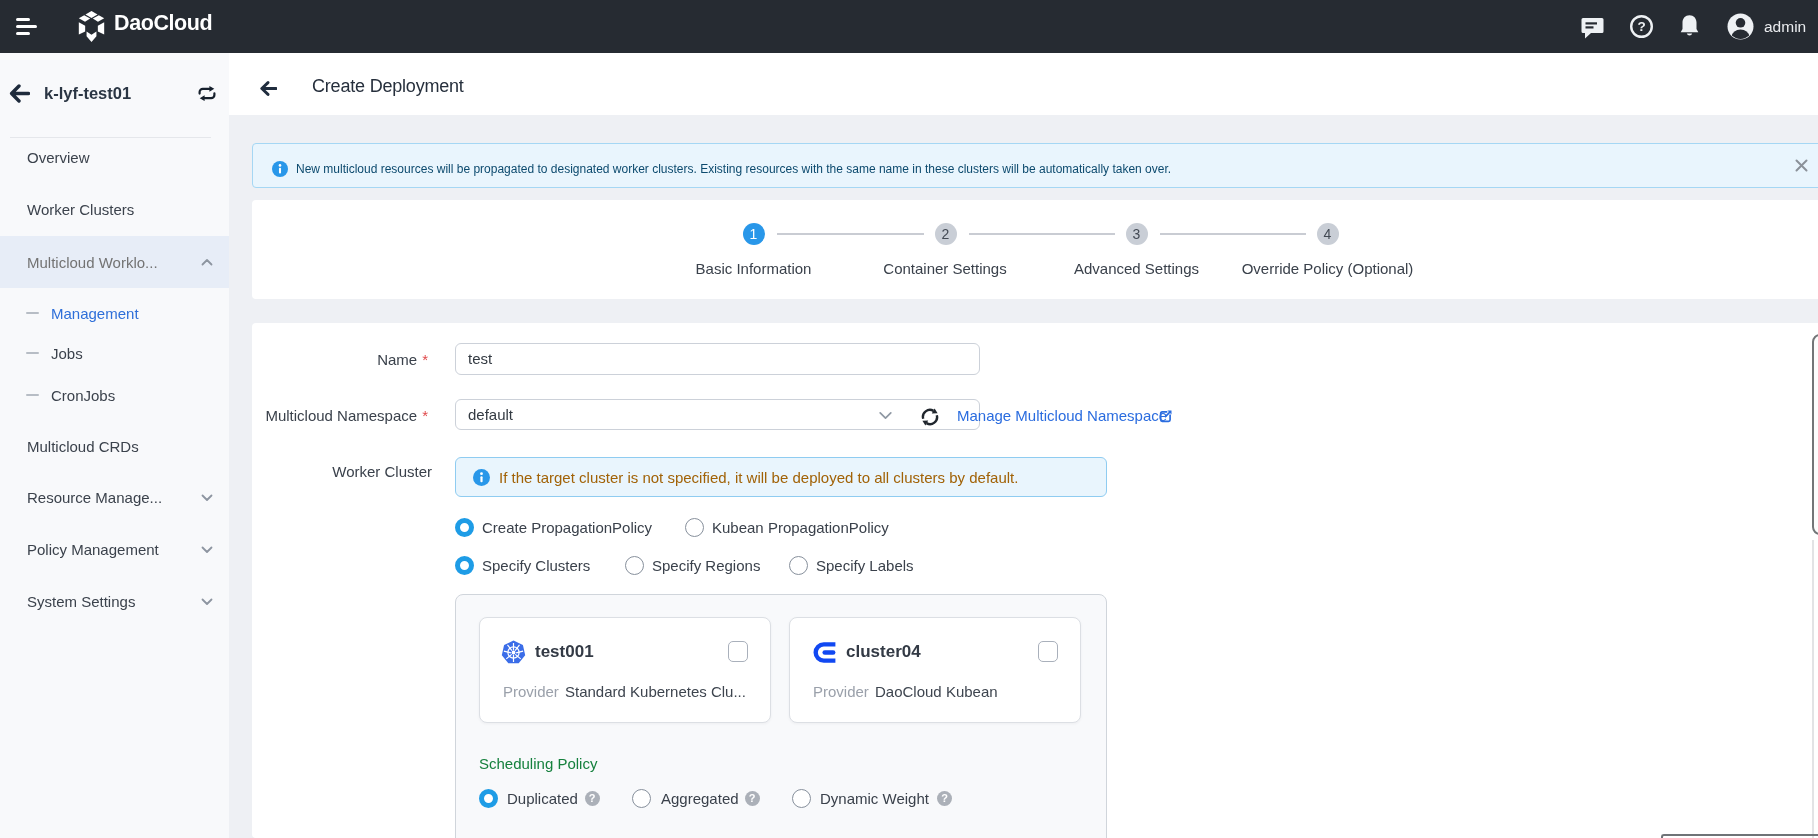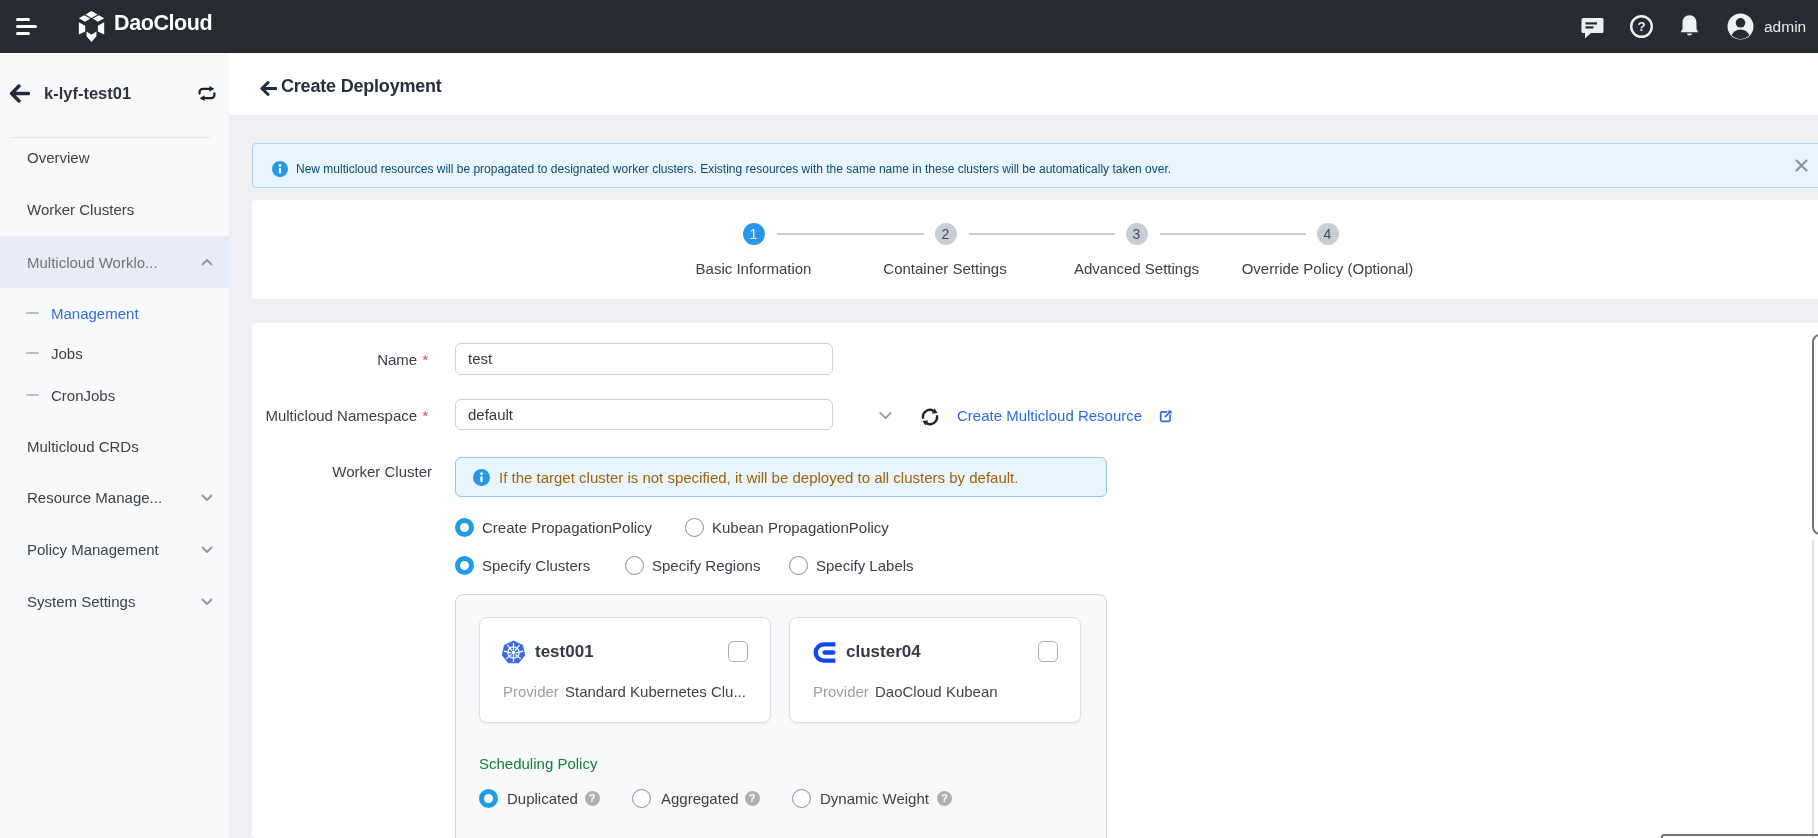--- a/index.html
+++ b/index.html
@@ -18,21 +18,21 @@
 #alert { position:absolute; left:252px; top:143px; width:1580px; height:45px; background:#e9f5fd; border:1px solid #a5d7f4; border-radius:4px; }
 #stepper { position:absolute; left:252px; top:200px; width:1566px; height:99px; background:#fff; border-radius:4px 0 0 4px; }
 #formcard { position:absolute; left:252px; top:323px; width:1566px; height:515px; background:#fff; border-radius:4px 0 0 4px; }
 .circle { position:absolute; width:22px; height:22px; border-radius:50%; text-align:center; line-height:22px; font-size:14px; }
 .c-on { background:#2997e9; color:#fff; }
 .c-off { background:#c9ced6; color:#434a54; }
 .sline { position:absolute; height:2px; background:#c9ccd3; top:232.5px; }
 .slabel { position:absolute; width:260px; text-align:center; font-size:15px; color:#3a414b; top:260px; }
 .flabel { position:absolute; font-size:15px; color:#3a414b; text-align:right; width:200px; }
 .req:after { content:"*"; color:#e0484a; margin-left:5px; }
-.input { position:absolute; left:455px; width:378px; height:32px; border:1px solid #ccd1d9; border-radius:6px; background:#fff; font-size:15px; color:#333a42; line-height:30px; padding-left:12px; }
+.input { position:absolute; left:455px; width:525px; height:32px; border:1px solid #ccd1d9; border-radius:6px; background:#fff; font-size:15px; color:#333a42; line-height:30px; padding-left:12px; }
 .radio { position:absolute; width:19px; height:19px; border-radius:50%; background:#fff; }
 .r-on { border:5.5px solid #1e9ce6; }
 .r-off { border:1.6px solid #87909c; }
 .rlabel { position:absolute; font-size:15px; color:#3a414b; white-space:nowrap; }
 .qmark { position:absolute; width:15px; height:15px; border-radius:50%; background:#abb0b8; color:#fff; font-size:11px; font-weight:bold; text-align:center; line-height:15px; }
 .card { position:absolute; top:617px; width:292px; height:106px; background:#fff; border:1px solid #dcdfe4; border-radius:8px; box-shadow:0 1px 3px rgba(30,40,60,.05); }
 .cbox { position:absolute; top:641px; width:20px; height:21px; border:1.5px solid #a9b0bb; border-radius:5px; background:#fff; }
 .ctitle { position:absolute; top:642px; font-size:17px; font-weight:bold; color:#333a45; }
 .prov { position:absolute; top:683px; font-size:15px; }
 .gray { color:#9aa0aa; }
@@ -126,21 +126,21 @@
   <div class="menu-item" style="top:540px">System Settings</div>
   <svg class="caret" style="top:544.5px" width="12" height="8" viewBox="0 0 12 8">
       <polyline points="1.5,1.5 6,6 10.5,1.5" fill="none" stroke="#8d95a0" stroke-width="1.8" stroke-linecap="round" stroke-linejoin="round"></polyline>
     </svg>
 </div>
 
 <div id="header"></div>
 <svg class="abs" style="left:260px;top:80.5px" width="17" height="15" viewBox="0 0 17 15">
   <path d="M8 1.6 L1.8 7.5 L8 13.4 M2.4 7.5 H16" fill="none" stroke="#202d3e" stroke-width="2.9" stroke-linecap="round" stroke-linejoin="round"></path>
 </svg>
-<div class="abs" style="left:281px;top:76px;font-size:18px;font-weight:bold;color:#262f3c;letter-spacing:-0.2px">Create Deployment</div>
+<div class="abs" style="left:312px;top:76px;font-size:18px;font-weight:normal;color:#262f3c;letter-spacing:-0.2px">Create Deployment</div>
 
 <div id="alert"></div>
 <svg class="abs" style="left:271.5px;top:161px" width="16" height="16" viewBox="0 0 17 17">
   <circle cx="8.5" cy="8.5" r="8.5" fill="#2997e9"></circle>
   <circle cx="8.5" cy="4.7" r="1.4" fill="#fff"></circle>
   <rect x="7.4" y="7.2" width="2.2" height="6" rx="1" fill="#fff"></rect>
 </svg>
 <div class="abs" style="left:296px;top:161.5px;font-size:12px;color:#0c4a6e">New multicloud resources will be propagated to designated worker clusters. Existing resources with the same name in these clusters will be automatically taken over.</div>
 <svg class="abs" style="left:1795px;top:159px" width="13" height="13" viewBox="0 0 13 13">
   <path d="M1.5 1.5 L11.5 11.5 M11.5 1.5 L1.5 11.5" stroke="#8b9199" stroke-width="2" stroke-linecap="round"></path>
@@ -168,21 +168,21 @@
     <polyline points="1.2,1.8 6.5,7.2 11.8,1.8" fill="none" stroke="#8f98a3" stroke-width="1.7" stroke-linecap="round" stroke-linejoin="round"></polyline>
   </svg>
 <svg class="abs" style="left:919px;top:408px" width="22" height="18" viewBox="0 0 22 18">
   <g stroke="#20262d" stroke-width="2.4" fill="none">
     <path d="M4.2 10.8 A7 7 0 0 1 14.5 2.9"></path>
     <path d="M17.8 7.2 A7 7 0 0 1 7.5 15.1"></path>
   </g>
   <polygon points="18.6,5.3 15.6,0.4 12.8,5.4" fill="#20262d"></polygon>
   <polygon points="3.4,12.7 6.4,17.6 9.2,12.6" fill="#20262d"></polygon>
 </svg>
-<div class="abs" style="left:957px;top:407px;font-size:15px;color:#2a6cdf">Create Multicloud Resource</div>
+<div class="abs" style="left:957px;top:407px;font-size:15px;color:#2a6cdf">Manage Multicloud Namespace</div>
 <svg class="abs" style="left:1158px;top:409px" width="15" height="15" viewBox="0 0 15 15">
   <path d="M9.3 2.9 H4.2 C3.1 2.9 2.7 3.3 2.7 4.4 V10.8 C2.7 11.9 3.1 12.3 4.2 12.3 H10.6 C11.7 12.3 12.1 11.9 12.1 10.8 V5.6" fill="none" stroke="#2a6cdf" stroke-width="1.7"></path>
   <path d="M6.9 8.1 L12.6 2.4" stroke="#2a6cdf" stroke-width="1.7"></path>
   <polygon points="9.4,1.5 13.5,1.5 13.5,5.6" fill="#2a6cdf"></polygon>
 </svg>
 <div class="flabel" style="left:232px;top:463px">Worker Cluster</div>
 <div class="abs" style="left:455px;top:457px;width:652px;height:40px;background:#e9f5fd;border:1px solid #8fccf1;border-radius:6px"></div>
 <svg class="abs" style="left:473px;top:469px" width="17" height="17" viewBox="0 0 17 17">
   <circle cx="8.5" cy="8.5" r="8.5" fill="#2997e9"></circle>
   <circle cx="8.5" cy="4.7" r="1.4" fill="#fff"></circle>

